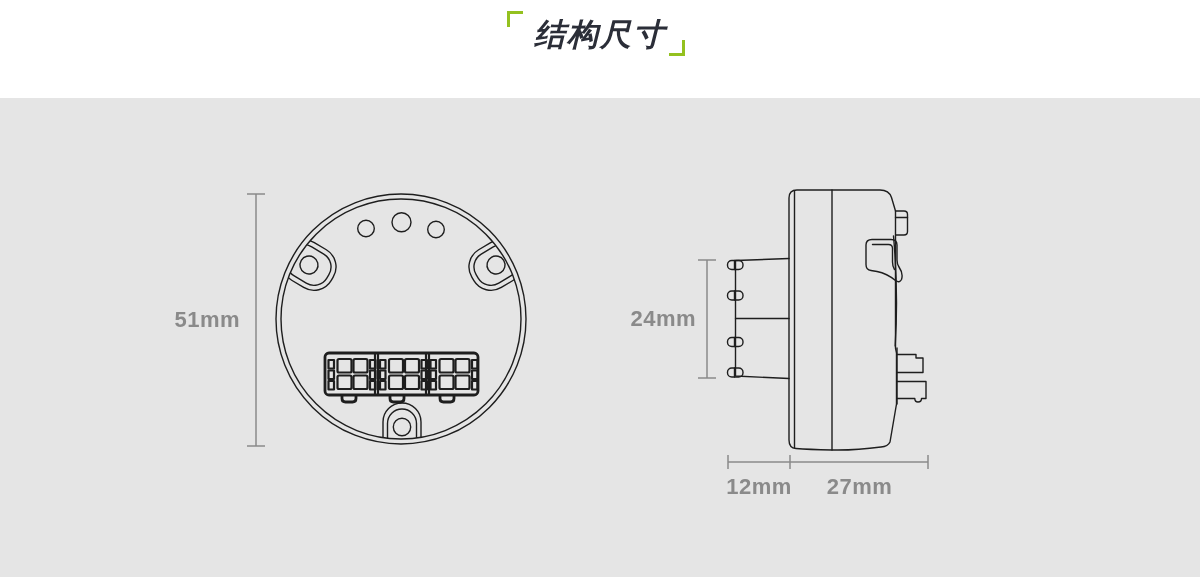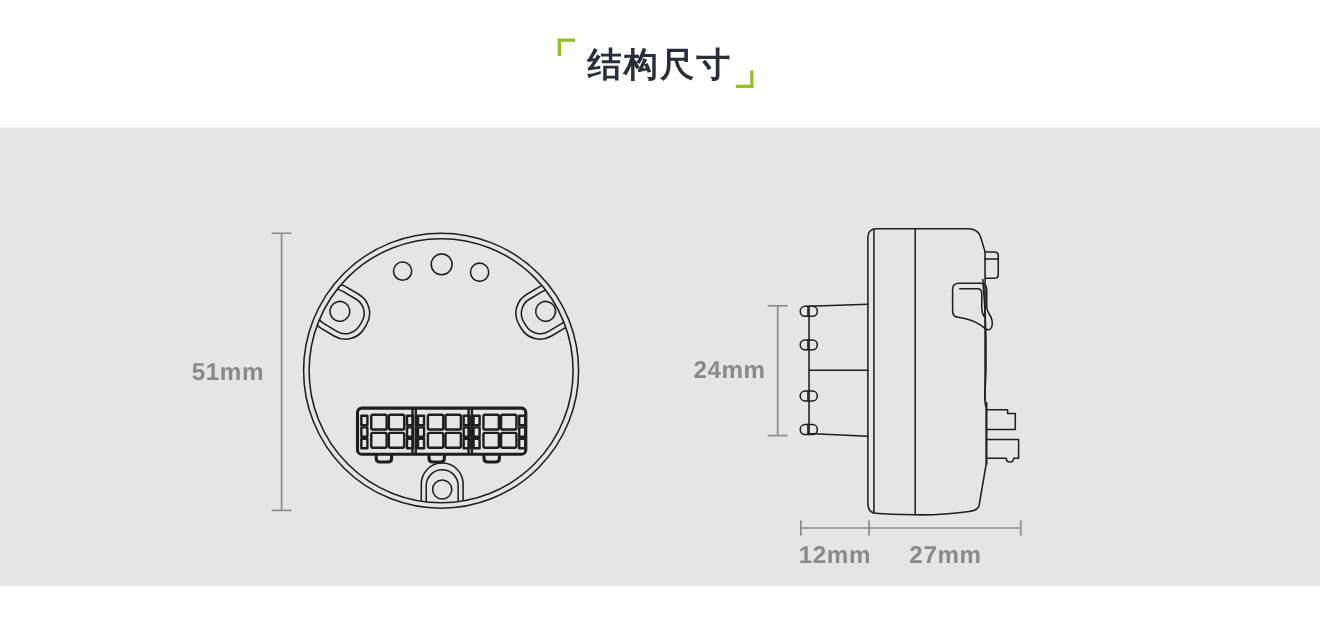--- a/index.html
+++ b/index.html
@@ -2,35 +2,36 @@
 <html><head>
 <meta charset="utf-8">
 <style>
   html,body{margin:0;padding:0;}
   body{
     width:1200px;height:579px;overflow:hidden;background:#ffffff;
     font-family:"Liberation Sans","DejaVu Sans",sans-serif;
     position:relative;
   }
   .header{
-    height:80px;display:flex;align-items:flex-end;justify-content:center;
+    height:80px;display:flex;align-items:center;justify-content:center;
     background:#ffffff;
+    font-style:italic;
   }
   .title-wrap{
     position:relative;display:inline-block;transform:translateY(-6px);
   }
   .page-title{
     margin:0;font-size:31px;font-weight:700;color:#2b2e38;
     letter-spacing:2px;line-height:1;
   }
   .bracket{position:absolute;width:13px;height:13px;}
   .bracket.tl{top:-8px;left:-27px;border-top:3px solid #94c11f;border-left:3px solid #94c11f;}
   .bracket.br{bottom:-6px;right:-19px;border-bottom:3px solid #94c11f;border-right:3px solid #94c11f;}
   .diagram-area{
-    position:absolute;top:116px;left:0;width:1200px;height:417px;
+    position:absolute;top:98px;left:0;width:1200px;height:479px;
     background:#e5e5e5;
   }
   svg{display:block;}
   .draw{stroke:#1e1e1e;stroke-width:1.4;fill:none;stroke-linejoin:round;stroke-linecap:round;}
   .thick{stroke:#1e1e1e;stroke-width:2.8;fill:none;stroke-linejoin:round;}
   .cellstroke{stroke:#1e1e1e;stroke-width:2.2;fill:none;stroke-linejoin:round;}
   .dim{stroke:#8a8a8a;stroke-width:1.5;fill:none;}
   .dimtext{
     fill:#8a8a8a;font-size:22px;font-weight:600;
     font-family:"Liberation Sans","DejaVu Sans",sans-serif;letter-spacing:0.5px;

